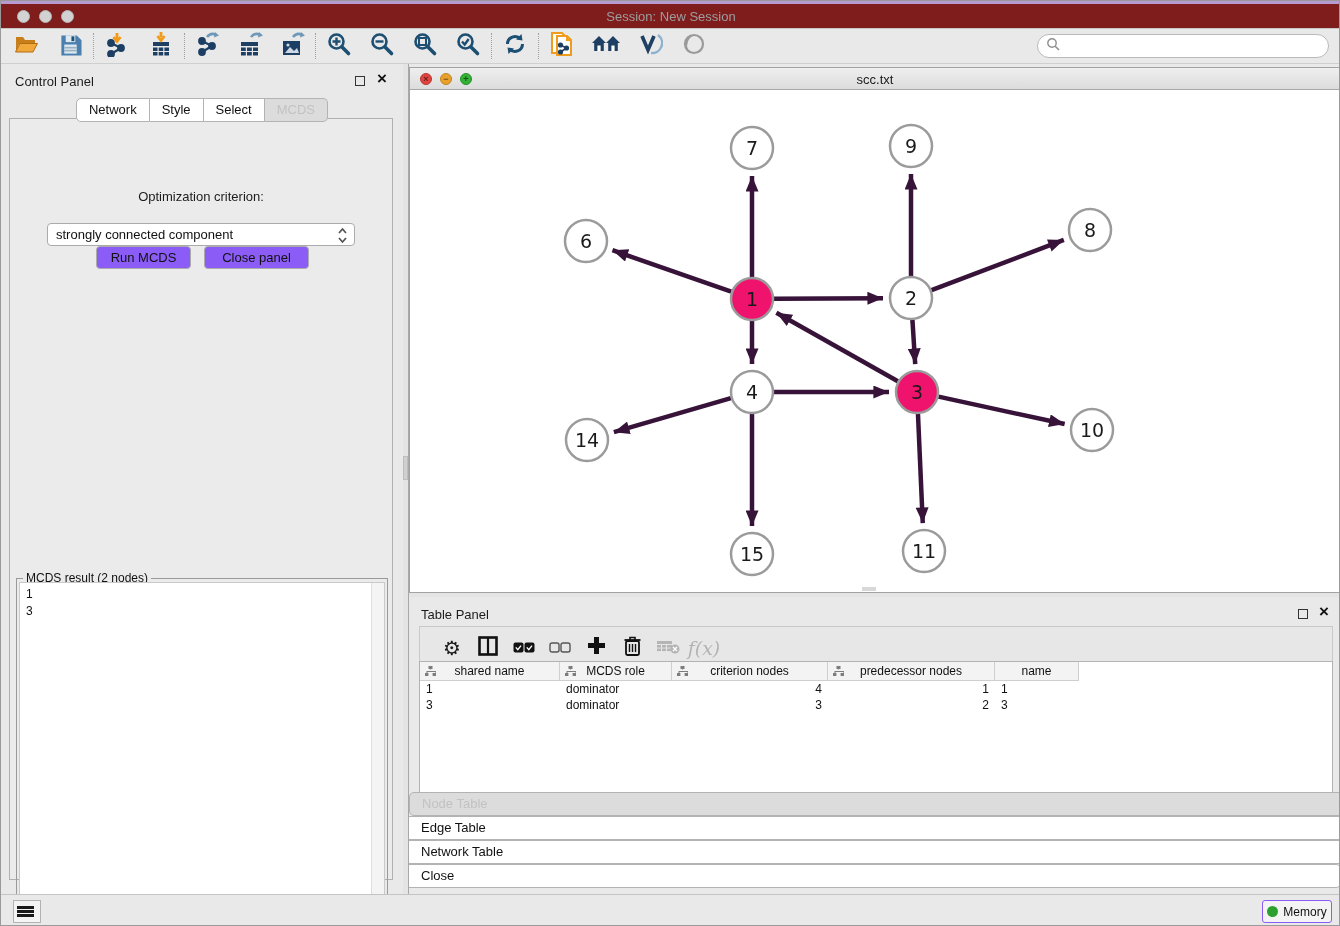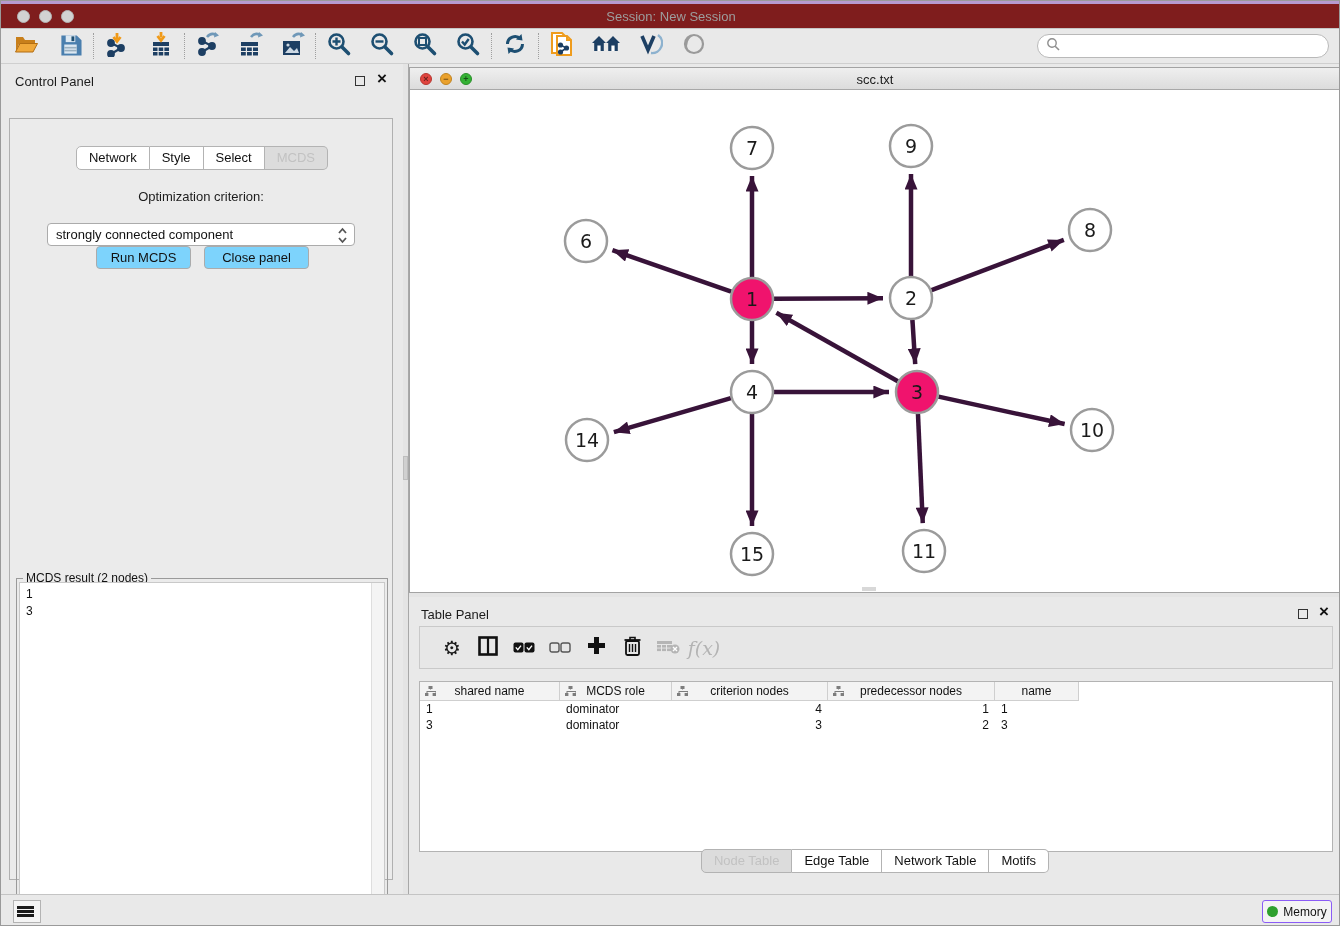--- a/index.html
+++ b/index.html
@@ -19,30 +19,30 @@
   .tsep { width:1px; height:26px; margin:0 6px; border-left:1px dotted #9f9f9f; flex:0 0 auto; }
   .searchbox { position:absolute; right:12px; top:5px; width:292px; height:24px; background:#ffffff; border:1px solid #b9b9b9; border-radius:12px; display:flex; align-items:center; padding-left:8px; }
 
   
   .control-panel { position:absolute; left:0; top:63px; width:402px; height:830px; background:#e9e9e9; }
   .panel-head { position:relative; height:34px; }
   .panel-title { position:absolute; left:14px; top:10px; font-size:13px; color:#1c1c1c; }
   .float-ic { position:absolute; top:12px; width:10px; height:10px; border:1.6px solid #333; }
   .close-x { position:absolute; top:5px; font-size:17px; font-weight:bold; color:#111; line-height:20px; }
   .tabrow { position:absolute; left:0; width:100%; display:flex; justify-content:center; z-index:3; }
-  .cp-tabs { top:34px;margin-top:48px; }
+  .cp-tabs { top:34px; }
   .seg { font-size:13px; color:#111; background:#ffffff; border:1px solid #b3b3b3; border-left:none; padding:3px 12px 4px; }
   .seg:first-child { border-left:1px solid #b3b3b3; border-radius:5px 0 0 5px; }
   .seg:last-child { border-radius:0 5px 5px 0; }
   .seg.sel { background:#dcdcdc; color:#c2c2c2; }
   .cp-body { position:absolute; left:8px; top:54px; width:384px; height:762px; background:#ebebeb; border:1px solid #b0b0b0; }
   .opt-label { position:absolute; top:70px; width:100%; text-align:center; font-size:13px; color:#1c1c1c; }
   .dropdown { position:absolute; left:37px; top:94px; width:308px; height:23px; background:#ffffff; border:1px solid #ababab; border-radius:4px; font-size:13px; color:#111; display:flex; align-items:center; padding-left:8px;margin-top:10px; }
   .dd-arrows { position:absolute; right:6px; top:2px; }
-  .btn { position:absolute; top:127px; height:23px; background:#7dd3fc; border:1px solid #ababab; border-radius:4px; font-size:13px; color:#111; display:flex; align-items:center; justify-content:center; }
+  .btn { position:absolute; top:127px; height:23px; background:#8b5cf6; border:1px solid #ababab; border-radius:4px; font-size:13px; color:#111; display:flex; align-items:center; justify-content:center; }
   .fieldset { position:absolute; left:6px; top:430px; width:372px; height:378px; border:1px solid #9a9a9a;margin-top:29px; }
   .fieldset-legend { position:absolute; left:6px; top:-8px; background:#ebebeb; padding:0 3px; font-size:12px; color:#111; }
   .result-area { position:absolute; left:2px; top:3px; right:2px; bottom:2px; background:#ffffff; border:1px solid #c9c9c9; font-size:12px; color:#111; padding:3px 0 0 6px; line-height:17px; }
   .result-scroll { position:absolute; right:0; top:0; bottom:0; width:13px; background:#f4f4f4; border-left:1px solid #dedede; }
 
   
   .v-divider { position:absolute; left:402px; top:63px; width:6px; height:830px; background:#e4e4e4; border-right:1px solid #a8a8a8; }
   .v-grip { position:absolute; left:0; top:392px; width:5px; height:24px; background:#d0d0d0; border:1px solid #bdbdbd; }
 
   
@@ -54,28 +54,28 @@
   .canvas-grip { position:absolute; left:452px; bottom:1px; width:14px; height:4px; background:#d8d8d8; }
 
   .h-divider { position:absolute; left:408px; top:592px; width:932px; height:4px; background:#e4e4e4; }
 
   
   .table-panel { position:absolute; left:408px; top:596px; width:932px; height:294px; background:#e9e9e9; }
   .tp-toolbar { position:absolute; left:10px; top:29px; width:914px; height:43px; background:#e7e7e7; border:1px solid #c9c9c9; display:flex; align-items:center; padding-left:14px; }
   .tp-ic { width:36px; height:30px; display:flex; align-items:center; justify-content:center; }
   .glyph { font-family:"DejaVu Sans", sans-serif; font-size:20px; color:#1a1a1a; }
   .fx { font-family:"DejaVu Serif", serif; font-style:italic; font-size:19px; color:#b3b3b3; }
-  .tbl { position:absolute; left:10px; top:84px; width:914px; height:171px; background:#ffffff; border:1px solid #b3b3b3; overflow:hidden; }
+  .tbl { position:absolute; left:10px; top:64px; width:914px; height:171px; background:#ffffff; border:1px solid #b3b3b3; overflow:hidden; }
   .tbl-header { display:flex; height:19px; }
   .th { position:relative; background:#f3f3f3; border-right:1px solid #cfcfcf; border-bottom:1px solid #cfcfcf; font-size:12px; color:#111; display:flex; align-items:center; justify-content:center; }
   .th .sorticon { position:absolute; left:5px; top:4px; }
   .tr { display:flex; height:16px; font-size:12px; color:#111; }
   .td { padding:1px 6px 0; white-space:nowrap; }
   .ra { text-align:right; }
-  .tp-tabs { bottom:18px; }
+  .tp-tabs { bottom:3px;flex-direction:column; }
 
   
   .statusbar { position:absolute; left:0; top:893px; width:1340px; height:33px; background:#e9e9e9; border-top:1px solid #c4c4c4; }
   .list-btn { position:absolute; left:12px; top:5px; width:28px; height:23px; background:#f4f4f4; border:1px solid #b3b3b3; display:flex; align-items:center; justify-content:center; }
   .list-rows div { width:13px; height:2.5px; background:#1a1a1a; margin:1.6px 0; box-shadow:-4px 0 0 #1a1a1a; }
   .mem-btn { position:absolute; right:9px; top:5px; width:70px; height:23px; background:#f4f4f4; border:1px solid #8b5cf6; border-radius:3px; display:flex; align-items:center; justify-content:center; gap:5px; font-size:12px; color:#111; }
   .mem-dot { width:11px; height:11px; border-radius:50%; background:#2ea02e; }
 </style>
 </head>
 <body>
@@ -532,21 +532,21 @@
         <div class="td ra" style="width:156px">3</div>
         <div class="td ra" style="width:167px">2</div>
         <div class="td" style="width:84px">3</div>
       </div>
     </div>
 
     <div class="tabrow tp-tabs" style="position:absolute;left:0;width:100%;">
       <div class="seg sel">Node Table</div>
       <div class="seg">Edge Table</div>
       <div class="seg">Network Table</div>
-      <div class="seg">Motifs</div>
+      <div class="seg">Close</div>
     </div>
   </div>
 
   <div class="statusbar">
     <div class="list-btn">
       <div class="list-rows">
           <div></div>
           <div></div>
           <div></div>
         </div>

